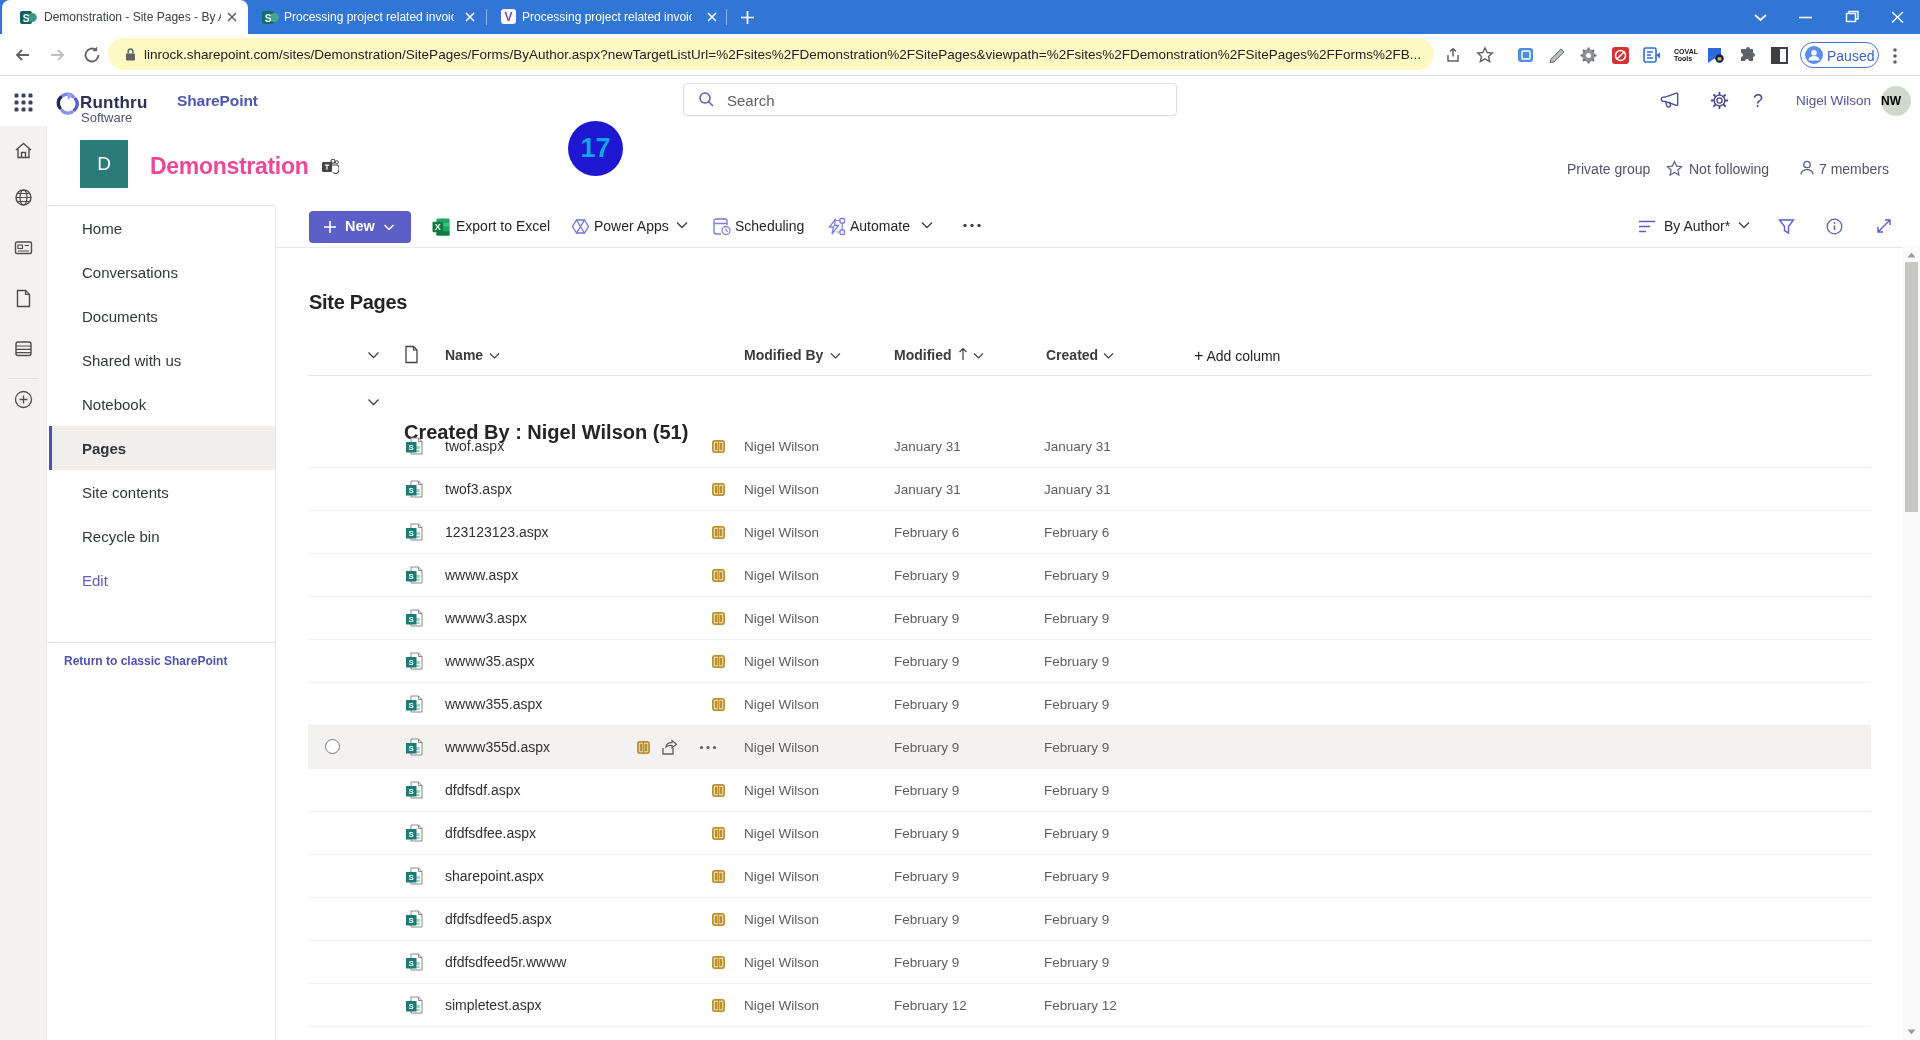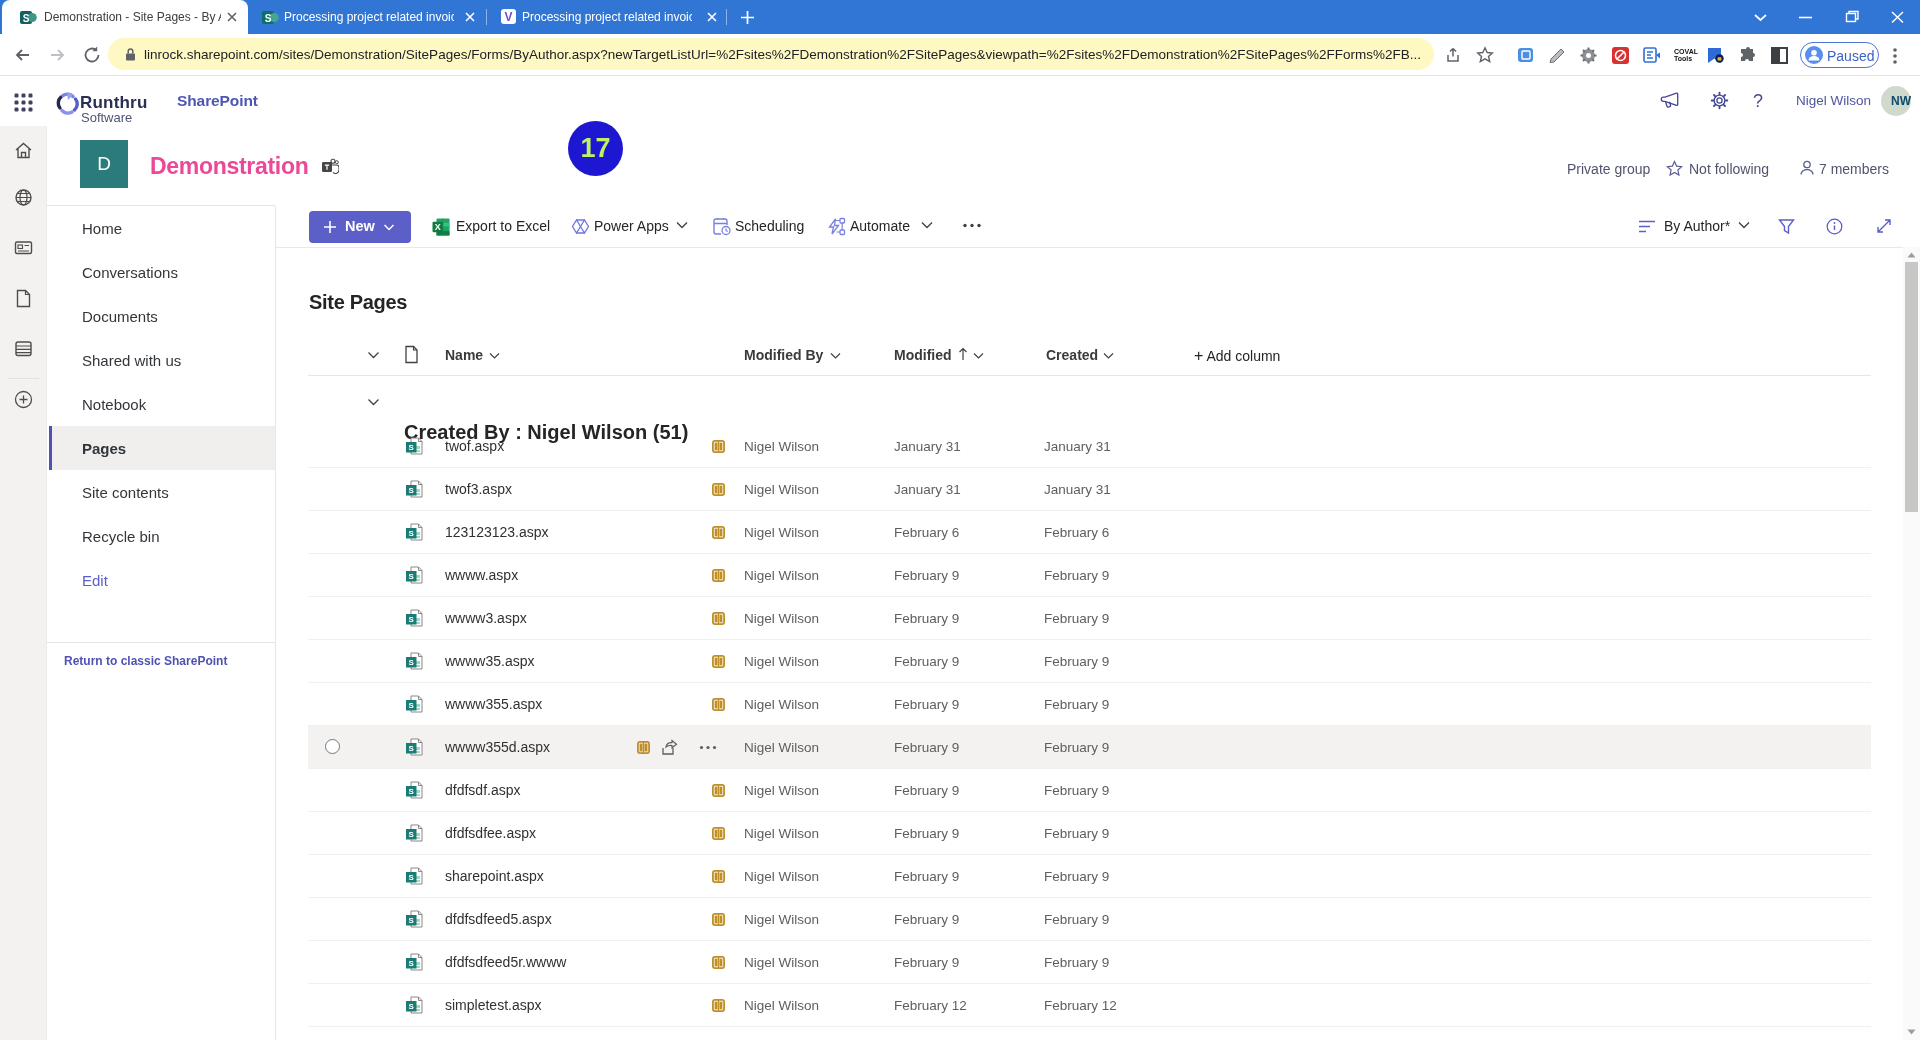--- a/index.html
+++ b/index.html
@@ -55,21 +55,21 @@
   .fdate1 { position:absolute; left:586px; top:14px; font-size:13.5px; color:#605e5c; }
   .fdate2 { position:absolute; left:736px; top:14px; font-size:13.5px; color:#605e5c; }
   .ficon { position:absolute; left:97px; top:12px; width:20px; height:19px; }
   .picon { position:absolute; left:404px; top:15px; width:13px; height:13px; }
 
   
   #sbar { position:absolute; left:1903px; top:247px; width:17px; height:793px; background:#fafafa; }
   #sthumb { position:absolute; left:2px; top:15px; width:13px; height:250px; background:#c7c7c5; }
 
   
-  #badge17 { position:absolute; left:568px; top:121px; width:55px; height:55px; border-radius:50%; background:#1e17d2; color:#bef264; font-size:27px; font-weight:bold; text-align:center; line-height:55px; }
+  #badge17 { position:absolute; left:568px; top:121px; width:55px; height:55px; border-radius:50%; background:#1e17d2; color:#0ea5e9; font-size:27px; font-weight:bold; text-align:center; line-height:55px; }
 </style>
 </head>
 <body>
 <div id="page">
 
   <div id="titlebar">
     <div class="tab" id="tab1">
       <div style="position:absolute;left:18px;top:9px;width:17px;height:17px;"><svg width="17" height="17" viewBox="0 0 17 17">
             <rect x="0" y="2" width="12" height="13" rx="2" fill="#10605f"></rect>
             <circle cx="12.2" cy="8.5" r="4.6" fill="#3e9688"></circle>
@@ -221,35 +221,42 @@
           <path d="M7 4.5 a8 8 0 0 1 10 1" stroke="#7b83e8" stroke-width="3.4"></path>
           <path d="M19.5 8 a8 8 0 0 1 -1 11" stroke="#565ec9" stroke-width="3.4"></path>
           <path d="M16 21 a8 8 0 0 1 -10 -1.5" stroke="#8a90ee" stroke-width="3.4"></path>
         </g>
         <path d="M11 1 L17 4 L12 9 Z" fill="#9aa1f1"></path>
       </svg>
     <div class="abs" style="left:80px;top:17px;font-size:17px;font-weight:bold;color:#2a2f55;letter-spacing:0.2px;">Runthru</div>
     <div class="abs" style="left:81px;top:34px;font-size:13px;color:#4f5374;">Software</div>
     <div class="abs" style="left:177px;top:16px;font-size:15.5px;font-weight:bold;color:#4d56b5;letter-spacing:-0.1px;">SharePoint</div>
 
+    <div id="spsearch">
+      <svg class="abs" style="left:14px;top:7px;" width="17" height="17" viewBox="0 0 17 17">
+          <circle cx="7" cy="7" r="5" fill="none" stroke="#5560b5" stroke-width="1.5"></circle>
+          <path d="M10.7 10.7 L15 15" stroke="#5560b5" stroke-width="1.5"></path>
+        </svg>
+      <div class="abs" style="left:43px;top:8px;font-size:15px;color:#605e5c;">Search</div>
+    </div>
 
     <svg class="abs" style="left:1660px;top:15px;" width="21" height="19" viewBox="0 0 21 19">
         <path d="M16.5 2.2 L5 6.2 H3.4 a2.1 2.1 0 0 0 0 4.2 H5 L16.5 14.4 a0.9 0.9 0 0 0 1.2 -0.9 V3.1 a0.9 0.9 0 0 0 -1.2 -0.9 Z" fill="none" stroke="#444791" stroke-width="1.3"></path>
         <path d="M5.6 10.8 L7 15.3 a1.2 1.2 0 0 0 1.5 0.8 l1.2 -0.4 a1.2 1.2 0 0 0 0.8 -1.5 L9.5 10.8" fill="none" stroke="#444791" stroke-width="1.3"></path>
       </svg>
     <svg class="abs" style="left:1710px;top:15px;" width="19" height="19" viewBox="0 0 19 19">
         <circle cx="9.5" cy="9.5" r="2.6" fill="none" stroke="#444791" stroke-width="1.3"></circle>
         <circle cx="9.5" cy="9.5" r="5.4" fill="none" stroke="#444791" stroke-width="1.4"></circle>
         <g stroke="#444791" stroke-width="1.9" stroke-linecap="round">
           <path d="M9.5 1.7 V3.2 M9.5 15.8 V17.3 M1.7 9.5 H3.2 M15.8 9.5 H17.3 M4 4 L5.1 5.1 M13.9 13.9 L15 15 M15 4 L13.9 5.1 M5.1 13.9 L4 15"></path>
         </g>
       </svg>
     <div class="abs" style="left:1753px;top:15px;font-size:18px;color:#444791;">?</div>
     <div class="abs" style="left:1796px;top:17px;font-size:13.5px;color:#4f559e;">Nigel Wilson</div>
-    <div class="abs" style="left:1881px;top:10px;width:30px;height:30px;border-radius:50%;background:#cfd9cc;color:#0c4a6e;font-size:12px;font-weight:bold;text-align:right;line-height:30px;">NW</div>
+    <div class="abs" style="left:1881px;top:10px;width:30px;height:30px;border-radius:50%;background:#cfd9cc;color:#000000;font-size:12px;font-weight:bold;text-align:left;line-height:30px;">NW</div>
   </div>
 
   <div id="sitehdr">
     <div class="abs" style="left:80px;top:15px;width:48px;height:48px;background:#2a7b79;color:#fff;font-size:19px;text-align:center;line-height:48px;">D</div>
     <div class="abs" style="left:150px;top:28px;font-size:23px;font-weight:bold;color:#ec4899;letter-spacing:-0.3px;">Demonstration</div>
     <svg class="abs" style="left:322px;top:33px;" width="17" height="16" viewBox="0 0 17 16">
         <circle cx="11" cy="3.2" r="2" fill="none" stroke="#454545" stroke-width="1.1"></circle>
         <circle cx="14.8" cy="4.2" r="1.5" fill="none" stroke="#454545" stroke-width="1"></circle>
         <path d="M9 7 h5.5 a2.5 2.5 0 0 1 2.5 2.5 V12 a3.5 3.5 0 0 1 -6 2.4" fill="none" stroke="#454545" stroke-width="1.1"></path>
         <rect x="0" y="4" width="10" height="10" rx="1.2" fill="#454545"></rect>

